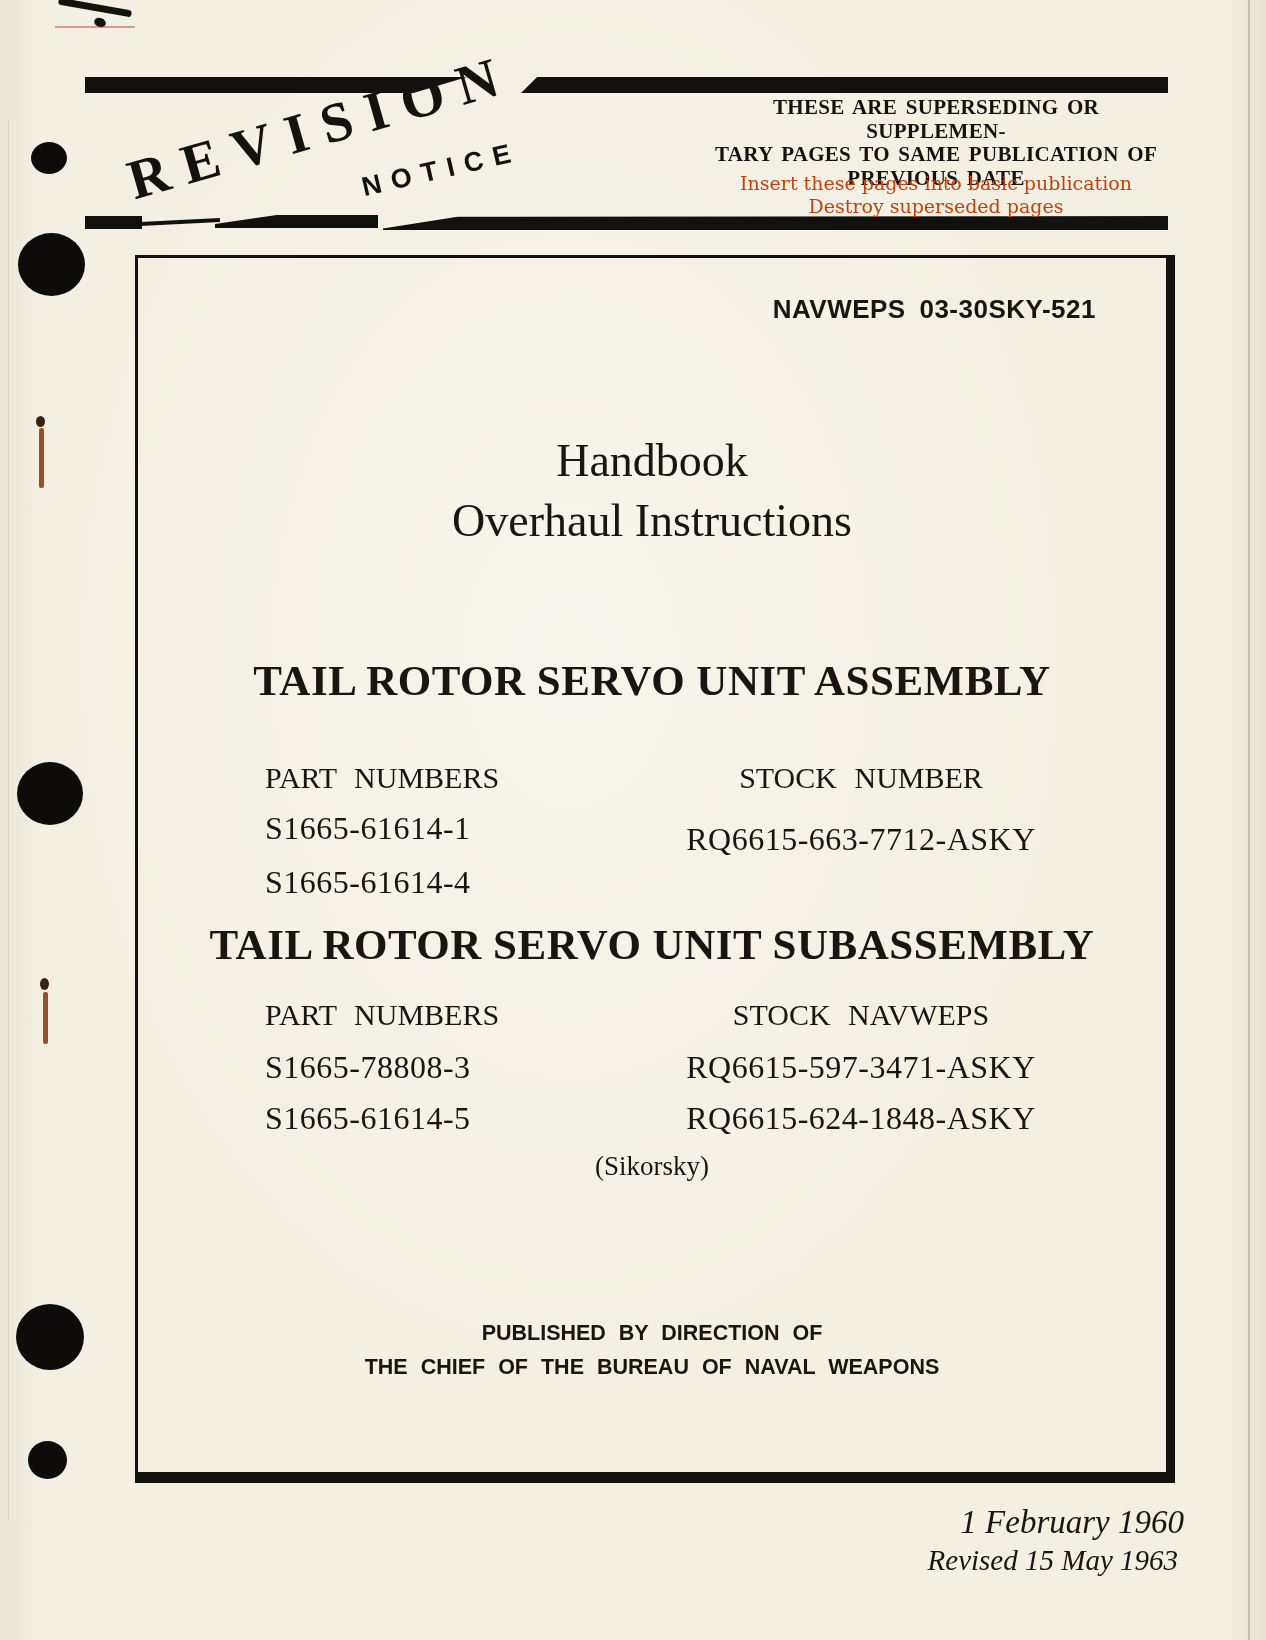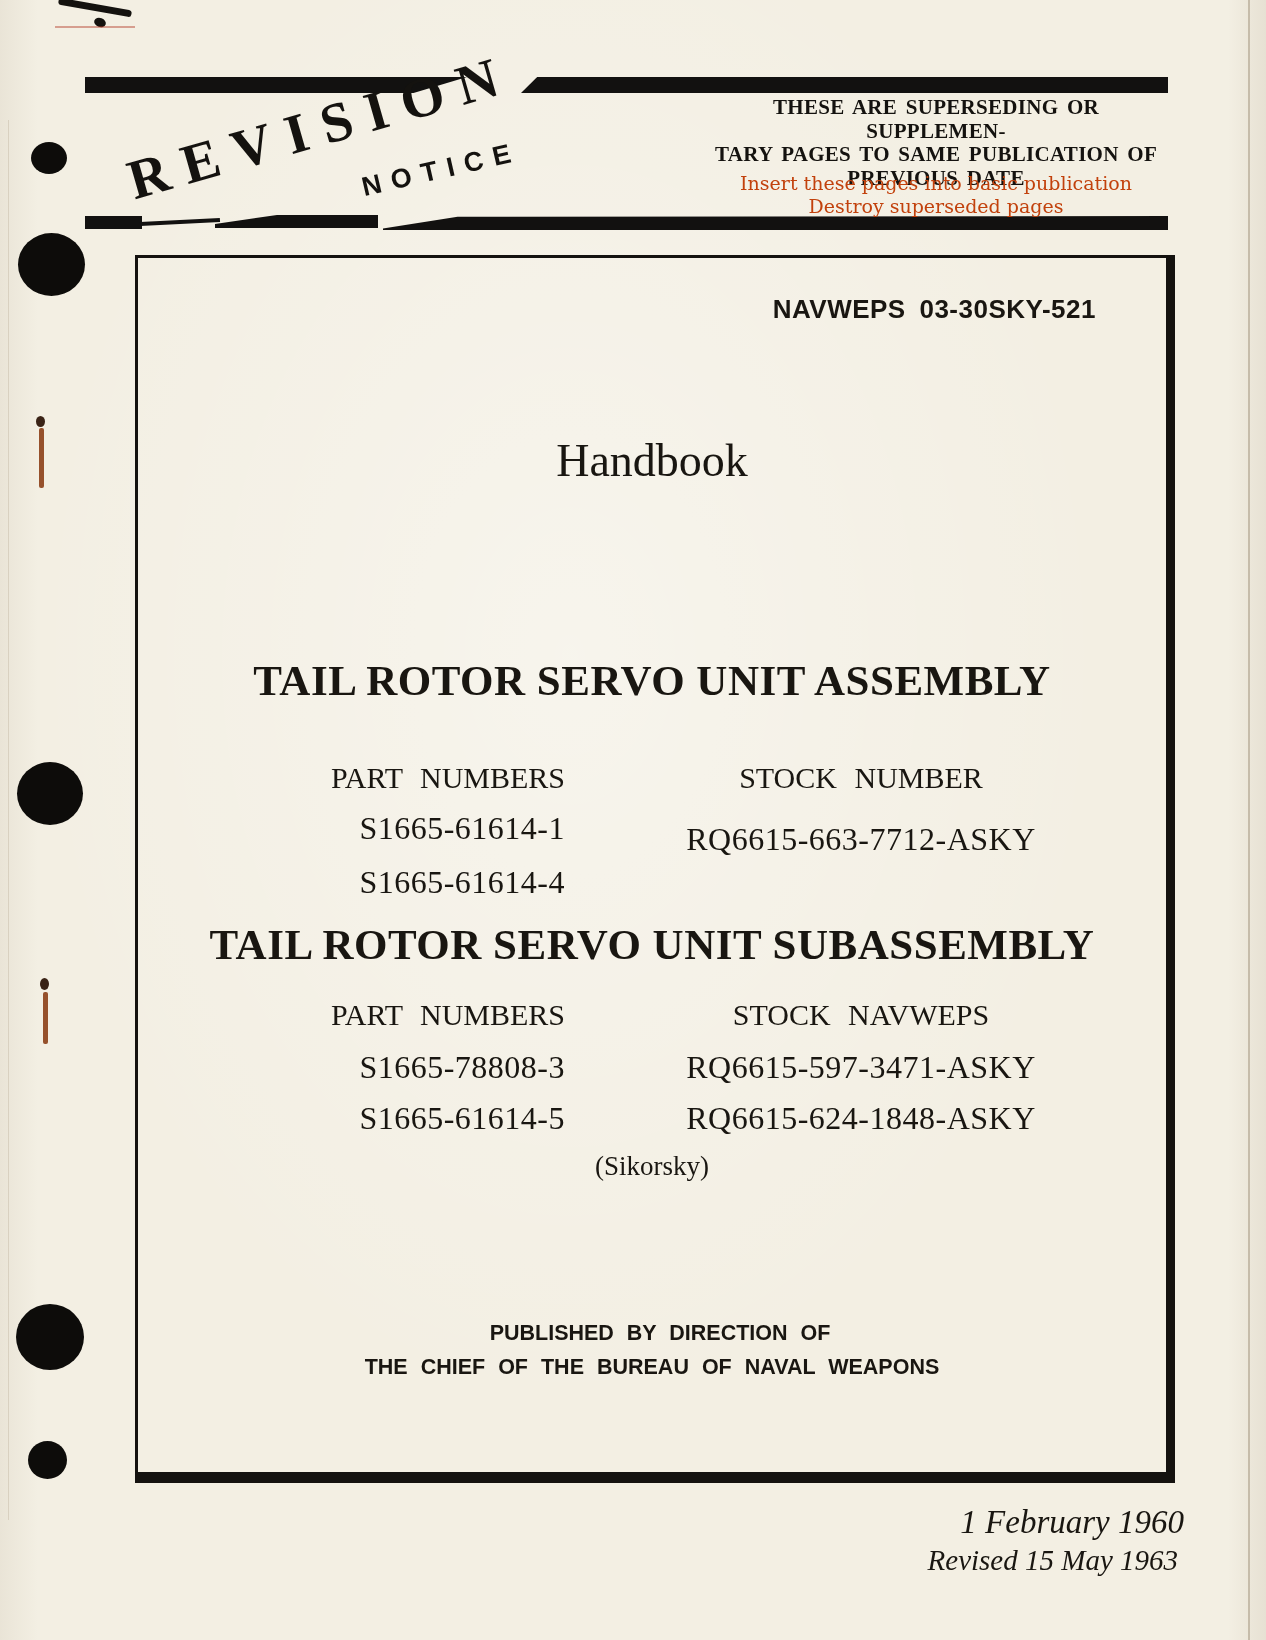--- a/index.html
+++ b/index.html
@@ -55,21 +55,21 @@
     box-sizing:border-box;
     background:transparent;
   }
   .navweps{
     right:70px;top:36px;
     font-family:"Liberation Sans",sans-serif;font-weight:bold;
     font-size:26px;letter-spacing:.5px;word-spacing:6px;white-space:nowrap;
   }
   .h-title{width:100%;text-align:center;font-size:46px;white-space:nowrap;}
   .big-title{width:100%;text-align:center;font-weight:bold;font-size:43px;letter-spacing:.5px;white-space:nowrap;}
-  .col-left{left:127px;width:300px;text-align:right;white-space:nowrap;}
+  .col-left{left:127px;width:300px;text-align:left;white-space:nowrap;}
   .col-right{left:523px;width:400px;text-align:center;white-space:nowrap;}
   .col-label{font-size:30px;word-spacing:10px;}
   .col-value{font-size:32px;letter-spacing:.5px;}
   .sikorsky{width:100%;text-align:center;font-size:27px;}
   .published{
     width:100%;text-align:center;
     font-family:"Liberation Sans",sans-serif;font-weight:bold;
     font-size:21.5px;word-spacing:7px;white-space:nowrap;
   }
   .date1{right:82px;top:1504px;font-style:italic;font-size:33px;white-space:nowrap;}
@@ -121,20 +121,21 @@
 <div class="abs insert-block">
   <div>Insert these pages into basic publication</div>
   <div>Destroy superseded pages</div>
 </div>
 
 <div class="abs doc-box">
 
   <div class="abs navweps">NAVWEPS 03-30SKY-521</div>
 
   <div class="abs h-title" style="top:166px;margin-top:10px;">Handbook</div>
+  <div class="abs h-title" style="top:236px;">Overhaul Instructions</div>
 
   <div class="abs big-title" style="top:398px;">TAIL ROTOR SERVO UNIT ASSEMBLY</div>
 
   <div class="abs col-left col-label" style="top:503px;">PART NUMBERS</div>
   <div class="abs col-right col-label" style="top:503px;">STOCK NUMBER</div>
 
   <div class="abs col-left col-value" style="top:552px;">S1665-61614-1</div>
   <div class="abs col-right col-value" style="top:552px;margin-top:11px;">RQ6615-663-7712-ASKY</div>
 
   <div class="abs col-left col-value" style="top:606px;">S1665-61614-4</div>
@@ -145,18 +146,18 @@
   <div class="abs col-right col-label" style="top:740px;">STOCK NAVWEPS</div>
 
   <div class="abs col-left col-value" style="top:791px;">S1665-78808-3</div>
   <div class="abs col-right col-value" style="top:791px;">RQ6615-597-3471-ASKY</div>
 
   <div class="abs col-left col-value" style="top:842px;">S1665-61614-5</div>
   <div class="abs col-right col-value" style="top:842px;">RQ6615-624-1848-ASKY</div>
 
   <div class="abs sikorsky" style="top:893px;">(Sikorsky)</div>
 
-  <div class="abs published" style="top:1063px;padding-left:8px;">PUBLISHED BY DIRECTION OF</div>
+  <div class="abs published" style="top:1063px;">PUBLISHED BY DIRECTION OF</div>
   <div class="abs published" style="top:1097px;">THE CHIEF OF THE BUREAU OF NAVAL WEAPONS</div>
 </div>
 
 <div class="abs date1">1 February 1960</div>
 <div class="abs date2">Revised 15 May 1963</div>
 
 </body></html>

